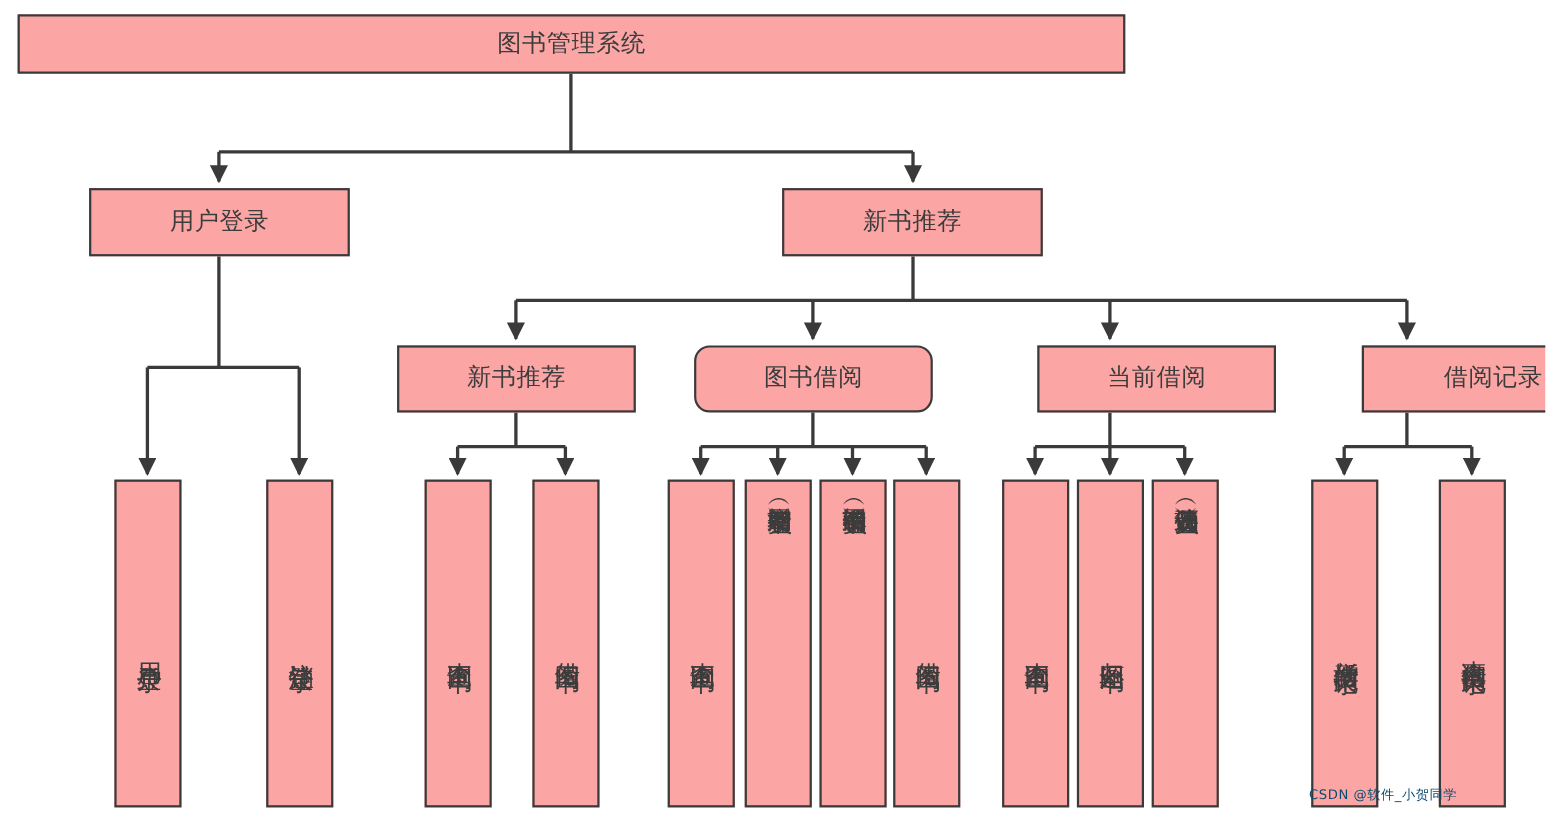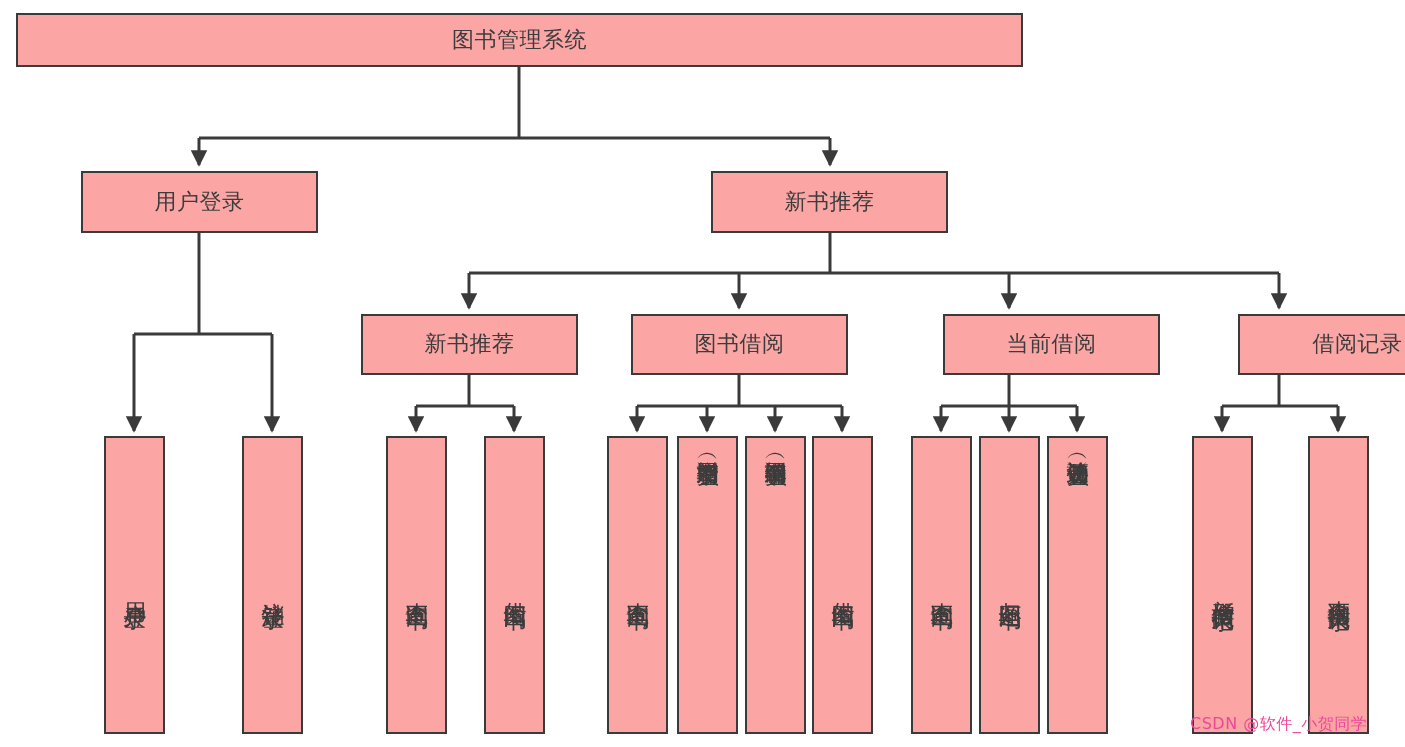--- a/index.html
+++ b/index.html
@@ -55,22 +55,22 @@
     letter-spacing: 2px;
     color: #3c3c3c;
     white-space: nowrap;
   }
   .vtext.tall {
     font-size: 22px;
     letter-spacing: 0.5px;
   }
   .watermark {
     position: absolute;
-    font-size: 16px;
-    color: #ec4899;
+    font-size: 12px;
+    color: #0c4a6e;
     white-space: nowrap;
     letter-spacing: 0.5px;
   }
 </style>
 </head>
 <body>
 
 <div id="canvas">
 
   <svg class="connectors" viewBox="0 0 1405 747" xmlns="http://www.w3.org/2000/svg">
@@ -130,21 +130,21 @@
   <div class="node node-h" style="left:81px; top:171px; width:237px; height:62px;">
     <span>用户登录</span>
   </div>
   <div class="node node-h" style="left:711px; top:171px; width:237px; height:62px;">
     <span>新书推荐</span>
   </div>
 
   <div class="node node-h" style="left:361px; top:314px; width:217px; height:61px;">
     <span>新书推荐</span>
   </div>
-  <div class="node node-h" style="left:631px; top:314px; width:217px; height:61px;">
+  <div class="node node-h" style="left:631px; top:314px; width:217px; height:61px;border-radius:14px;">
     <span>图书借阅</span>
   </div>
   <div class="node node-h" style="left:901px; top:314px; width:217px; height:61px;margin-left:42px;">
     <span>当前借阅</span>
   </div>
   <div class="node node-h" style="left:1238px; top:314px; width:239px; height:61px;">
     <span>借阅记录</span>
   </div>
 
   <div class="node node-v" style="left:104px; top:436px; width:61px; height:298px; align-items:center;">

